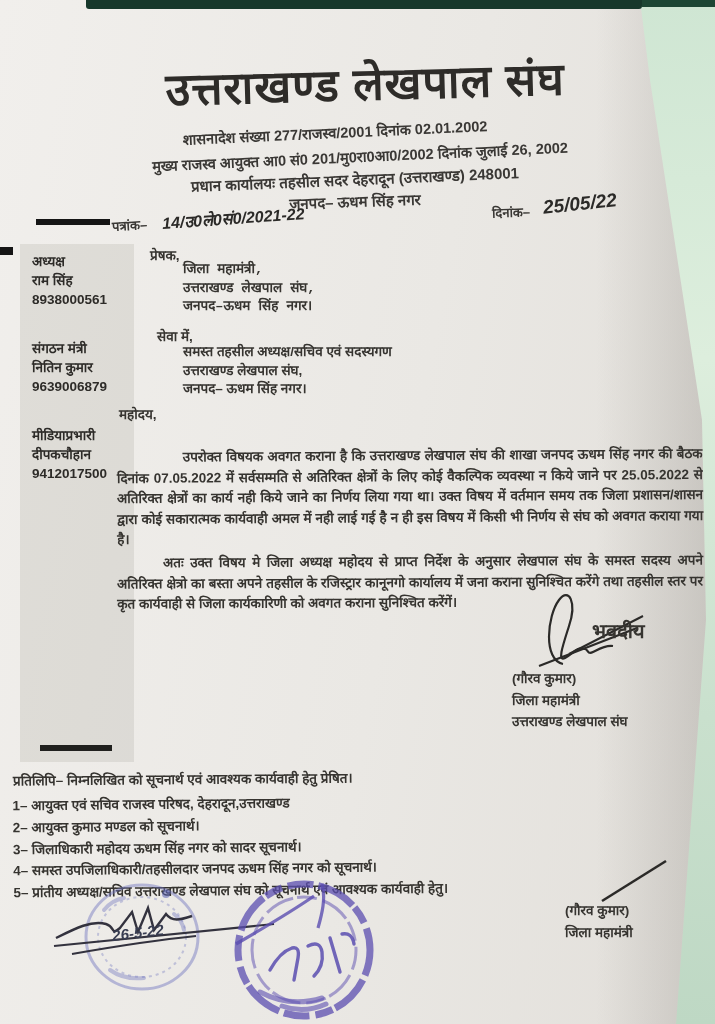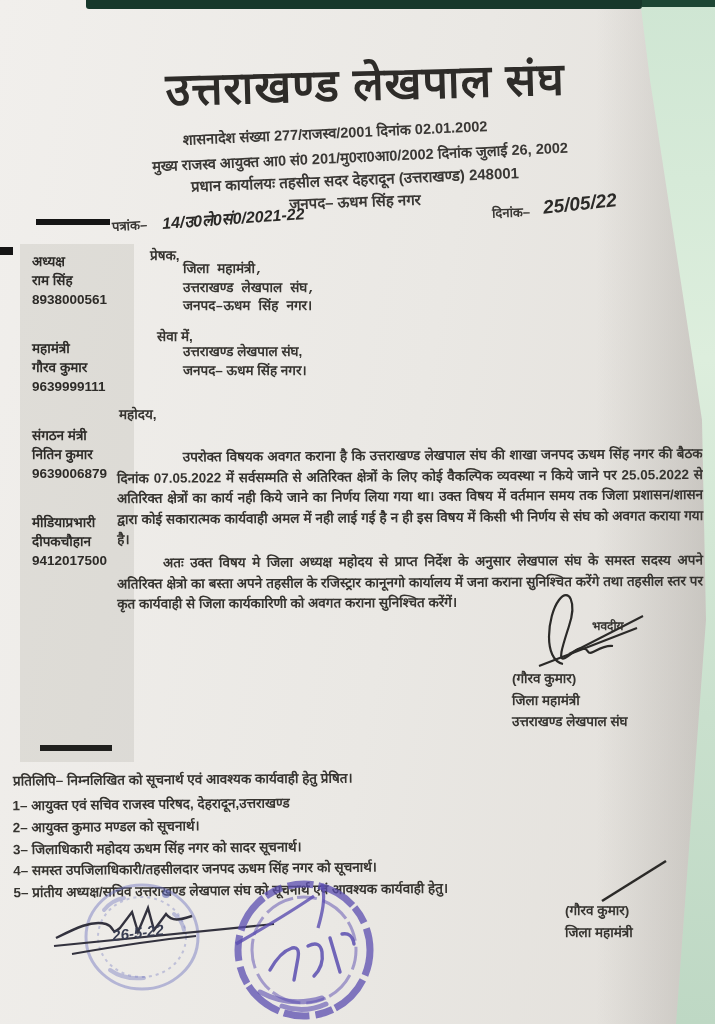--- a/index.html
+++ b/index.html
@@ -57,60 +57,56 @@
     <div class="bar" style="left:40px;top:745px;width:72px;height:6px;"></div>
 
     <div class="abs sidebar-bg"></div>
     <div class="abs sidebar">
       <div class="official">
         <div>अध्यक्ष</div>
         <div>राम सिंह</div>
         <div>8938000561</div>
       </div>
       <div class="official">
-        <div>महामंत्री</div>
-        <div>गौरव कुमार</div>
-        <div>9639999111</div>
-      </div>
-      <div class="official">
         <div>संगठन मंत्री</div>
         <div>नितिन कुमार</div>
         <div>9639006879</div>
       </div>
       <div class="official">
         <div>मीडियाप्रभारी</div>
         <div>दीपकचौहान</div>
         <div>9412017500</div>
       </div>
     </div>
 
     <div class="abs body-text" style="left:150px;top:246px;">प्रेषक,</div>
     <div class="abs body-text" style="left:183px;top:261px;line-height:18.5px;font-family:Liberation Mono, monospace;">
       <div>जिला महामंत्री,</div>
       <div>उत्तराखण्ड लेखपाल संघ,</div>
       <div>जनपद–ऊधम सिंह नगर।</div>
     </div>
 
     <div class="abs body-text" style="left:157px;top:327px;">सेवा में,</div>
     <div class="abs body-text" style="left:183px;top:343px;line-height:18.5px;">
+      <div>समस्त तहसील अध्यक्ष/सचिव एवं सदस्यगण</div>
       <div>उत्तराखण्ड लेखपाल संघ,</div>
       <div>जनपद– ऊधम सिंह नगर।</div>
     </div>
 
     <div class="abs body-text" style="left:119px;top:405px;">महोदय,</div>
 
     <div class="abs body-text para" style="left:117px;top:446px;width:586px;text-indent:66px;transform:rotate(-0.4deg);">उपरोक्त विषयक अवगत कराना है कि उत्तराखण्ड लेखपाल संघ की शाखा जनपद ऊधम सिंह नगर की बैठक दिनांक 07.05.2022 में सर्वसम्मति से अतिरिक्त क्षेत्रों के लिए कोई वैकल्पिक व्यवस्था न किये जाने पर 25.05.2022 से अतिरिक्त क्षेत्रों का कार्य नही किये जाने का निर्णय लिया गया था। उक्त विषय में वर्तमान समय तक जिला प्रशासन/शासन द्वारा कोई सकारात्मक कार्यवाही अमल में नही लाई गई है न ही इस विषय में किसी भी निर्णय से संघ को अवगत कराया गया है।</div>
     <div class="abs body-text para" style="left:117px;top:552px;width:586px;text-indent:46px;transform:rotate(-0.3deg);">अतः उक्त विषय मे जिला अध्यक्ष महोदय से प्राप्त निर्देश के अनुसार लेखपाल संघ के समस्त सदस्य अपने अतिरिक्त क्षेत्रो का बस्ता अपने तहसील के रजिस्ट्रार कानूनगो कार्यालय में जना कराना सुनिश्चित करेंगे तथा तहसील स्तर पर कृत कार्यवाही से जिला कार्यकारिणी को अवगत कराना सुनिश्चित करेंगें।</div>
 
     <svg class="abs" style="left:525px;top:588px;" width="130" height="82" viewBox="0 0 130 82">
       <path d="M38,76 C18,72 22,28 34,12 C44,-1 52,14 44,38 C38,57 32,74 40,70 C48,66 52,58 60,61 C64,62 62,67 68,64 C74,61 80,57 88,58" fill="none" stroke="#2b2a28" stroke-width="2.2"></path>
       <path d="M14,78 L112,40" fill="none" stroke="#2b2a28" stroke-width="2.2"></path>
       <path d="M44,66 L118,28" fill="none" stroke="#2b2a28" stroke-width="2"></path>
     </svg>
-    <div class="abs body-text" style="left:592px;top:617px;font-size:12px;">भवदीय</div>
+    <div class="abs body-text" style="left:592px;top:617px;font-size:20px;">भवदीय</div>
 
     <div class="abs body-text sig-line" style="left:512px;top:668px;width:200px;">
       <div>(गौरव कुमार)</div>
       <div>जिला महामंत्री</div>
       <div>उत्तराखण्ड लेखपाल संघ</div>
     </div>
 
     <div class="abs body-text" style="left:13px;top:770px;transform:rotate(-0.5deg);white-space:nowrap;">प्रतिलिपि– निम्नलिखित को सूचनार्थ एवं आवश्यक कार्यवाही हेतु प्रेषित।</div>
     <div class="abs body-text" style="left:13px;top:793px;transform:rotate(-0.6deg);">
       <div class="copy-item">1– आयुक्त एवं सचिव राजस्व परिषद, देहरादून,उत्तराखण्ड</div>

